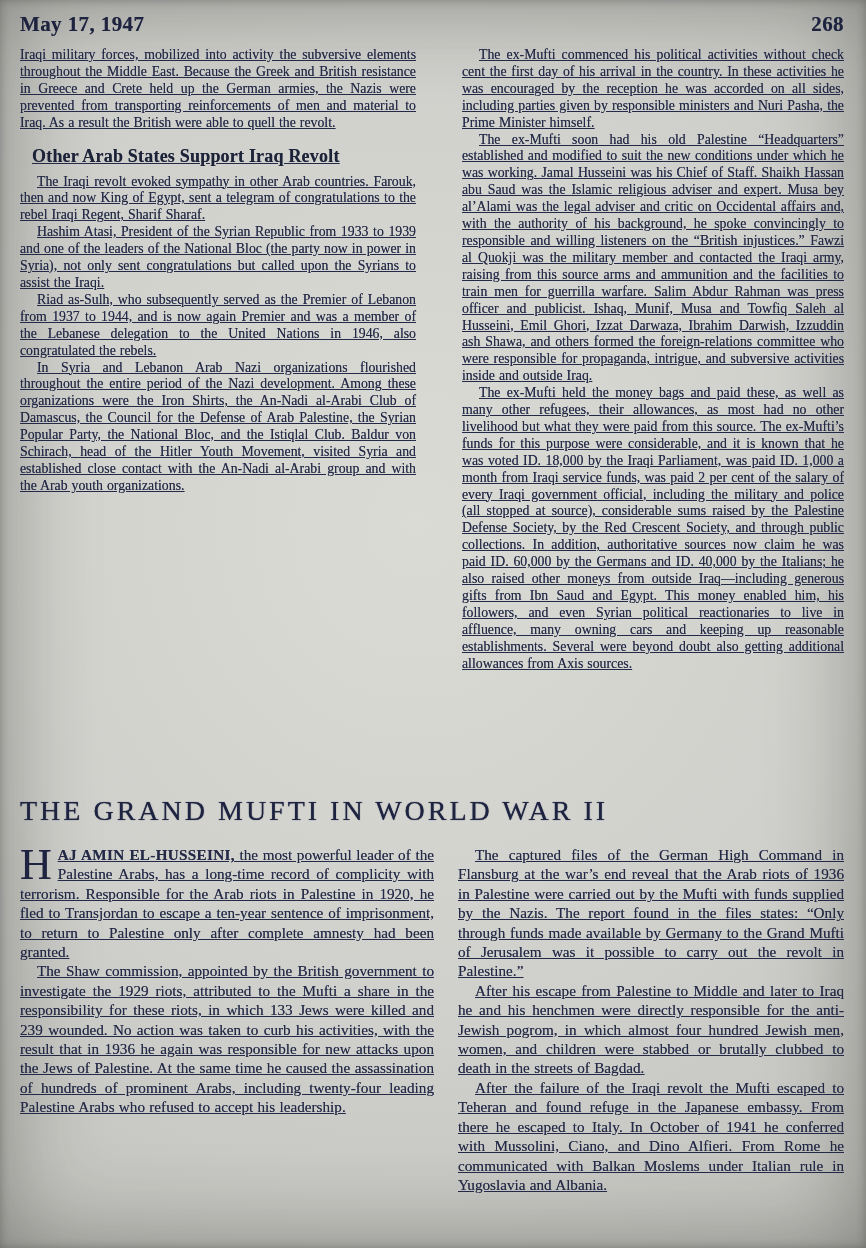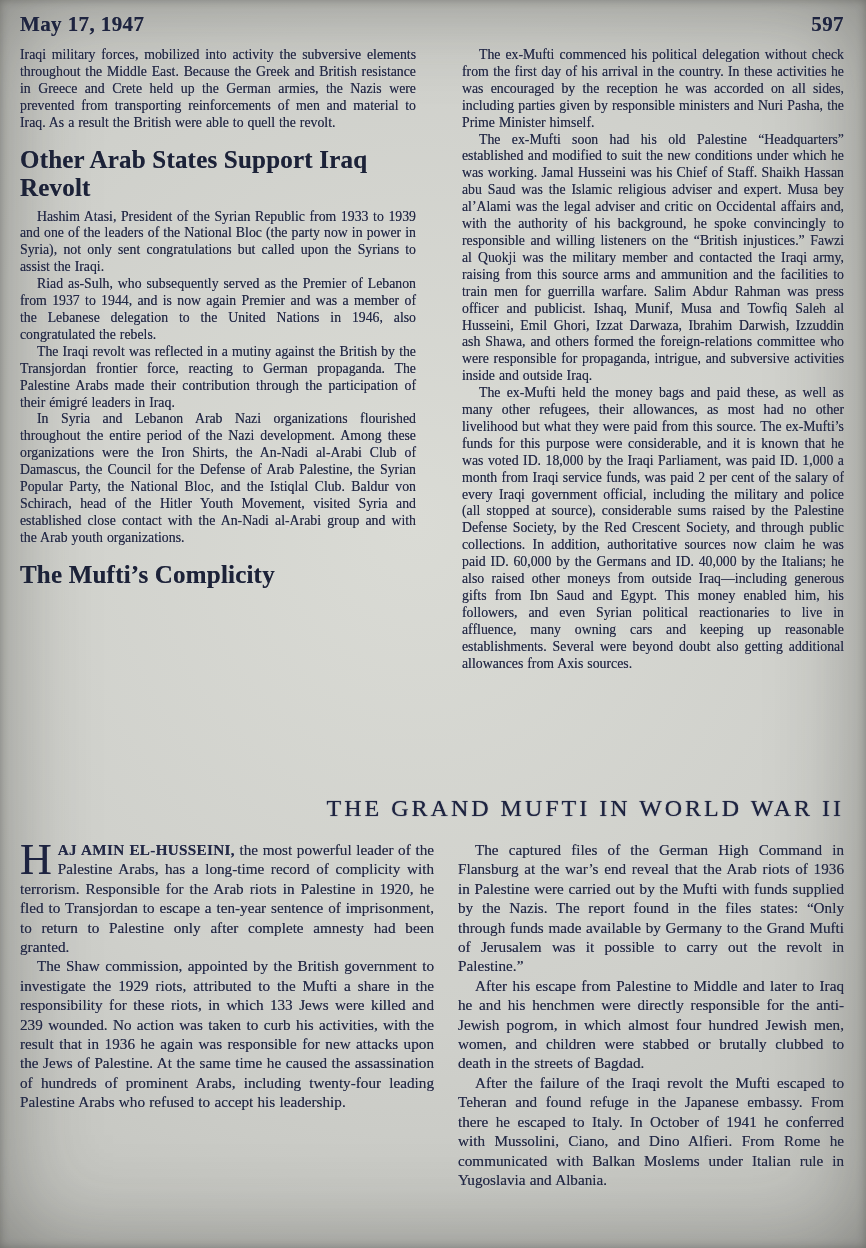--- a/index.html
+++ b/index.html
@@ -22,47 +22,47 @@
   }
   .header-row {
     display: flex;
     justify-content: space-between;
     align-items: baseline;
     font-size: 21px;
     font-weight: bold;
     letter-spacing: .4px;
     color: #1e2440;
   }
-  .cols { display: grid; }
+  .cols { display: grid; text-decoration: underline; }
   .top-cols {
     grid-template-columns: 396px 1fr;
     column-gap: 46px;
     margin-top: 10px;
     height: 726px;
     overflow: hidden;
   }
   p {
     margin: 0;
     text-align: justify;
     text-indent: 17px;
     word-spacing: .5px;
   }
   p.noindent { text-indent: 0; }
   .top-cols p { font-size: 13.8px; line-height: 16.9px; }
   h2 {
-    font-size: 25px;
+    font-size: 18px;
     font-weight: bold;
-    margin: 14px 0 7px 0;
+    margin: 14px 0 7px 12px;
     letter-spacing: .2px;
     color: #1c2238;
     text-indent: 0;
   }
   .headline {
-    text-align: right;
-    font-size: 24px;
+    text-align: left;
+    font-size: 28px;
     font-weight: normal;
     letter-spacing: 3px;
     margin: 22px 0 18px 0;
     color: #1d2340;
     text-shadow: 0 0 1px rgba(29,35,64,.85);
     white-space: nowrap;
   }
   .feature-cols {
     grid-template-columns: 414px 1fr;
     column-gap: 24px;
@@ -80,35 +80,34 @@
     letter-spacing: .3px;
   }
 </style>
 </head>
 <body>
 
 <div class="page">
 
   <div class="header-row">
     <span>May 17, 1947</span>
-    <span>597</span>
+    <span>268</span>
   </div>
 
   <div class="cols top-cols">
     <div>
       <p class="noindent">Iraqi military forces, mobilized into activity the subversive elements throughout the Middle East. Because the Greek and British resistance in Greece and Crete held up the German armies, the Nazis were prevented from transporting reinforcements of men and material to Iraq. As a result the British were able to quell the revolt.</p>
       <h2>Other Arab States Support Iraq Revolt</h2>
+      <p>The Iraqi revolt evoked sympathy in other Arab countries. Farouk, then and now King of Egypt, sent a telegram of congratulations to the rebel Iraqi Regent, Sharif Sharaf.</p>
       <p>Hashim Atasi, President of the Syrian Republic from 1933 to 1939 and one of the leaders of the National Bloc (the party now in power in Syria), not only sent congratulations but called upon the Syrians to assist the Iraqi.</p>
       <p>Riad as-Sulh, who subsequently served as the Premier of Lebanon from 1937 to 1944, and is now again Premier and was a member of the Lebanese delegation to the United Nations in 1946, also congratulated the rebels.</p>
-      <p>The Iraqi revolt was reflected in a mutiny against the British by the Transjordan frontier force, reacting to German propaganda. The Palestine Arabs made their contribution through the participation of their émigré leaders in Iraq.</p>
       <p>In Syria and Lebanon Arab Nazi organizations flourished throughout the entire period of the Nazi development. Among these organizations were the Iron Shirts, the An-Nadi al-Arabi Club of Damascus, the Council for the Defense of Arab Palestine, the Syrian Popular Party, the National Bloc, and the Istiqlal Club. Baldur von Schirach, head of the Hitler Youth Movement, visited Syria and established close contact with the An-Nadi al-Arabi group and with the Arab youth organizations.</p>
-      <h2>The Mufti’s Complicity</h2>
     </div>
     <div>
-      <p>The ex-Mufti commenced his political delegation without check from the first day of his arrival in the country. In these activities he was encouraged by the reception he was accorded on all sides, including parties given by responsible ministers and Nuri Pasha, the Prime Minister himself.</p>
+      <p>The ex-Mufti commenced his political activities without check cent the first day of his arrival in the country. In these activities he was encouraged by the reception he was accorded on all sides, including parties given by responsible ministers and Nuri Pasha, the Prime Minister himself.</p>
       <p>The ex-Mufti soon had his old Palestine “Headquarters” established and modified to suit the new conditions under which he was working. Jamal Husseini was his Chief of Staff. Shaikh Hassan abu Saud was the Islamic religious adviser and expert. Musa bey al’Alami was the legal adviser and critic on Occidental affairs and, with the authority of his background, he spoke convincingly to responsible and willing listeners on the “British injustices.” Fawzi al Quokji was the military member and contacted the Iraqi army, raising from this source arms and ammunition and the facilities to train men for guerrilla warfare. Salim Abdur Rahman was press officer and publicist. Ishaq, Munif, Musa and Towfiq Saleh al Husseini, Emil Ghori, Izzat Darwaza, Ibrahim Darwish, Izzuddin ash Shawa, and others formed the foreign-relations committee who were responsible for propaganda, intrigue, and subversive activities inside and outside Iraq.</p>
       <p>The ex-Mufti held the money bags and paid these, as well as many other refugees, their allowances, as most had no other livelihood but what they were paid from this source. The ex-Mufti’s funds for this purpose were considerable, and it is known that he was voted ID. 18,000 by the Iraqi Parliament, was paid ID. 1,000 a month from Iraqi service funds, was paid 2 per cent of the salary of every Iraqi government official, including the military and police (all stopped at source), considerable sums raised by the Palestine Defense Society, by the Red Crescent Society, and through public collections. In addition, authoritative sources now claim he was paid ID. 60,000 by the Germans and ID. 40,000 by the Italians; he also raised other moneys from outside Iraq—including generous gifts from Ibn Saud and Egypt. This money enabled him, his followers, and even Syrian political reactionaries to live in affluence, many owning cars and keeping up reasonable establishments. Several were beyond doubt also getting additional allowances from Axis sources.</p>
     </div>
   </div>
 
   <h1 class="headline">THE GRAND MUFTI IN WORLD WAR II</h1>
 
   <div class="cols feature-cols">
     <div>
       <p class="noindent"><span class="dropcap">H</span><span class="opening-caps">AJ AMIN EL-HUSSEINI,</span><span> the most powerful leader of the Palestine Arabs, has a long-time record of complicity with terrorism. Responsible for the Arab riots in Palestine in 1920, he fled to Transjordan to escape a ten-year sentence of imprisonment, to return to Palestine only after complete amnesty had been granted.</span></p>

